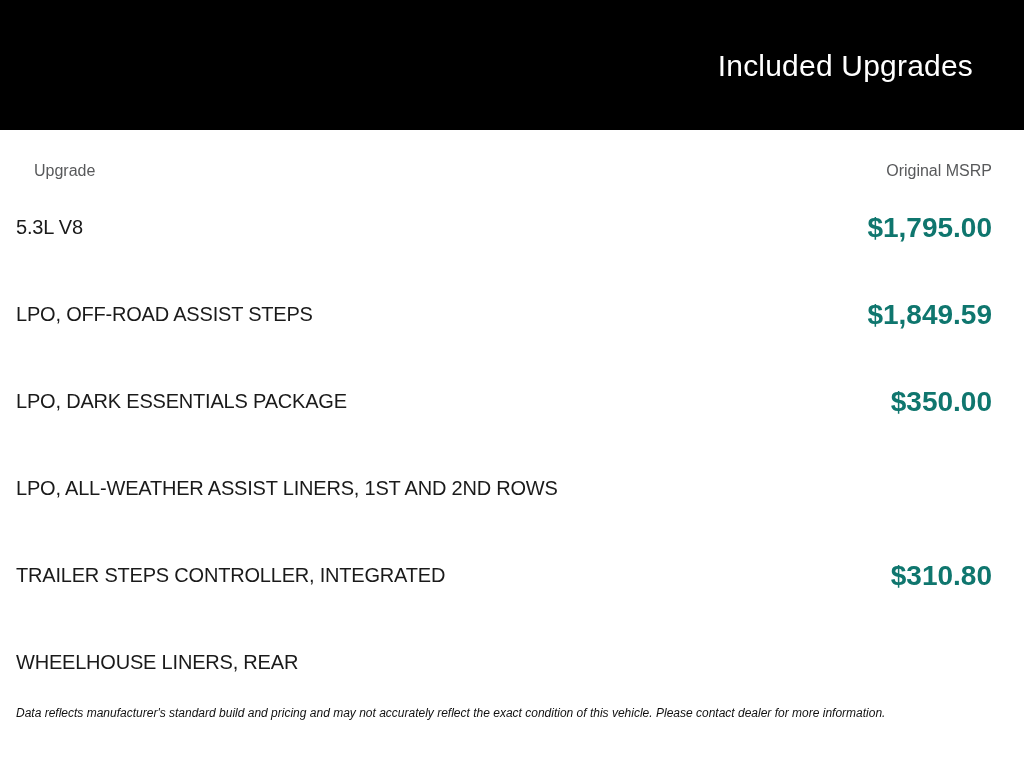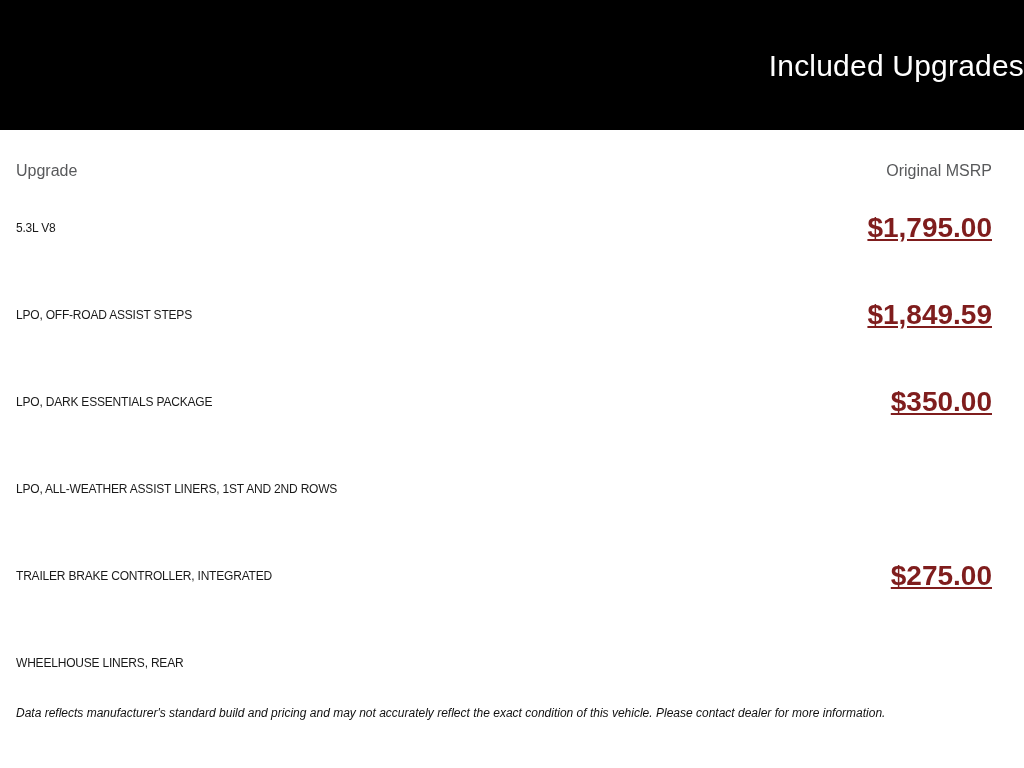--- a/index.html
+++ b/index.html
@@ -14,61 +14,62 @@
     background: #ffffff;
     overflow: hidden;
     position: relative;
   }
   .hero-header {
     height: 130px;
     background: #000000;
     display: flex;
     align-items: center;
     justify-content: flex-end;
+    padding-right: 51px;
     box-sizing: border-box;
   }
   .hero-title {
     color: #ffffff;
     font-size: 30px;
     font-weight: 400;
     letter-spacing: 0.2px;
     line-height: 1.1;
   }
   .upgrades-table {
     padding: 0 32px 0 16px;
   }
   .thead-row {
     margin-top: 31px;
     display: flex;
     justify-content: space-between;
     align-items: baseline;
     font-size: 16px;
     line-height: 1.2;
     color: #58595b;
+    margin-left: 18px;
   }
   .rows {
     margin-top: 4px;
   }
   .upgrade-row {
     height: 87px;
     display: flex;
     justify-content: space-between;
     align-items: center;
   }
   .upgrade-name {
-    font-size: 12px;
+    font-size: 20px;
     color: #1a1a1a;
     letter-spacing: -0.2px;
   }
   .upgrade-price {
     font-size: 28px;
     font-weight: 700;
-    color: #7f1d1d;
+    color: #0f766e;
     white-space: nowrap;
-    text-decoration: underline;
   }
   .disclaimer {
     padding: 0 32px 0 16px;
     font-size: 12px;
     font-style: italic;
     color: #111111;
     line-height: 1.2;
   }
 </style>
 </head>
@@ -102,22 +103,22 @@
       <div class="upgrade-row">
         <span class="upgrade-name">LPO, DARK ESSENTIALS PACKAGE</span>
         <span class="upgrade-price">$350.00</span>
       </div>
 
       <div class="upgrade-row">
         <span class="upgrade-name">LPO, ALL-WEATHER ASSIST LINERS, 1ST AND 2ND ROWS</span>
       </div>
 
       <div class="upgrade-row">
-        <span class="upgrade-name">TRAILER BRAKE CONTROLLER, INTEGRATED</span>
-        <span class="upgrade-price">$275.00</span>
+        <span class="upgrade-name">TRAILER STEPS CONTROLLER, INTEGRATED</span>
+        <span class="upgrade-price">$310.80</span>
       </div>
 
       <div class="upgrade-row">
         <span class="upgrade-name">WHEELHOUSE LINERS, REAR</span>
       </div>
 
     </div>
   </div>
 
   <div class="disclaimer">Data reflects manufacturer's standard build and pricing and may not accurately reflect the exact condition of this vehicle. Please contact dealer for more information.</div>

